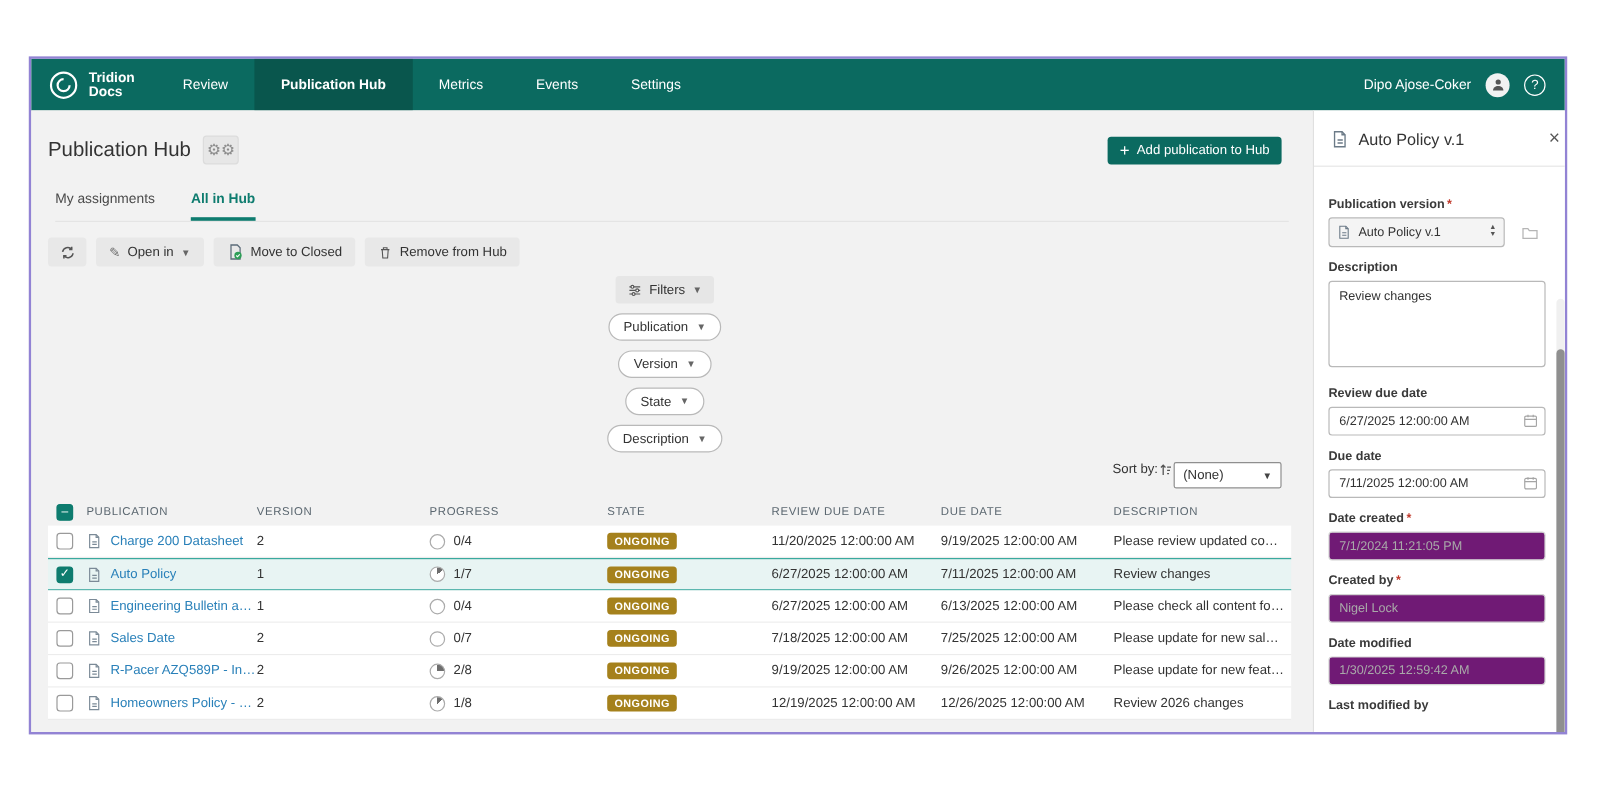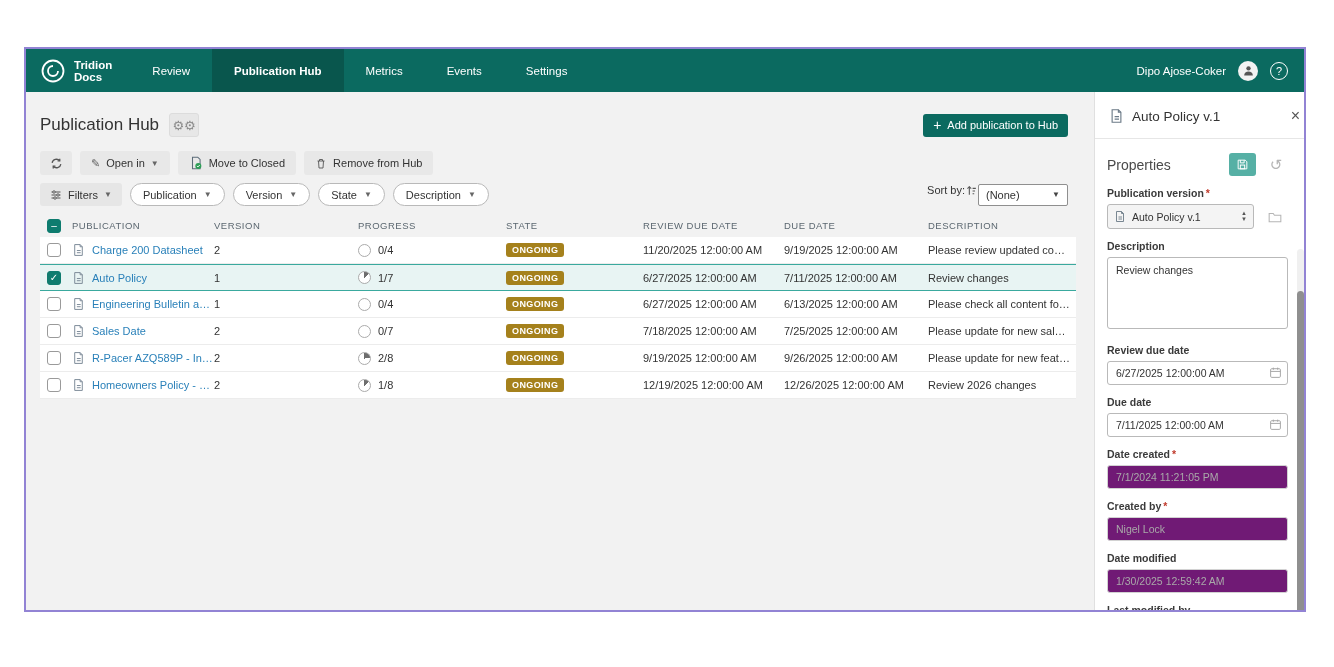--- a/index.html
+++ b/index.html
@@ -36,21 +36,21 @@
   .tab { font-size:11.5px; padding-bottom:9px; color:#4a4a4a; cursor:pointer; }
   .tab.active { color:#0e7c6f; font-weight:bold; border-bottom:3px solid #0e7c6f; }
 
   
   .toolbar { display:flex; gap:8px; margin:13px 0 0 8px; }
   .tbtn { height:24px; background:#e8e8e8; border:none; border-radius:3px; font-size:11px; color:#333; display:flex; align-items:center; gap:6px; padding:0 11px; cursor:pointer; font-family:inherit; }
   .tbtn.icon-only { width:32px; justify-content:center; padding:0; color:#555; }
   .caret { font-size:8px; color:#666; }
 
   
-  .filter-row { display:flex; align-items:center; gap:8px; margin:8px 0 0 8px; padding-right:12px; }
+  .filter-row { display:flex; align-items:center; gap:8px; margin:8px 0 0 8px; padding-right:12px;flex-direction:column; }
   .filters-btn { height:23px; background:#e6e6e6; border:none; border-radius:3px; font-size:11px; color:#333; display:flex; align-items:center; gap:6px; padding:0 10px; cursor:pointer; font-family:inherit; }
   .pill { height:23px; background:#fff; border:1px solid #b9b9b9; border-radius:12px; font-size:11px; color:#333; display:flex; align-items:center; gap:7px; padding:0 12px; cursor:pointer; font-family:inherit; }
   .sort-area { margin-left:auto; display:flex; align-items:flex-start; gap:0; }
   .sort-label { font-size:11px; color:#333; }
   .sort-select { width:90px; height:22px; background:#fff; border:1px solid #8f8f8f; border-radius:2px; display:flex; align-items:center; font-size:11px; color:#333; padding:0 7px; cursor:pointer; }
   .sort-select .caret { margin-left:auto; color:#444; }
 
   
   .table { margin:8px 0 0 8px; width:1036px; }
   .tgrid { display:grid; grid-template-columns:32px 142px 144px 148px 137px 141px 144px 1fr; align-items:center; }
@@ -138,20 +138,24 @@
       <span class="page-title">Publication Hub</span>
       <span class="title-gear">
         <span>⚙⚙</span>
       </span>
       <button class="add-btn">
         <span class="plus">+</span>
         <span>Add publication to Hub</span>
       </button>
     </div>
 
+    <div class="tabs">
+      <div class="tab">My assignments</div>
+      <div class="tab active">All in Hub</div>
+    </div>
 
     <div class="toolbar">
       <button class="tbtn icon-only">
         <svg width="13" height="13" viewBox="0 0 24 24" fill="none" stroke="currentColor" stroke-width="2.4">
           <path d="M4 11a8 8 0 0 1 14-4"></path>
             <path d="M18 3v4h-4"></path>
             <path d="M20 13a8 8 0 0 1-14 4"></path>
             <path d="M6 21v-4h4"></path>
         </svg>
       </button>
@@ -380,33 +384,20 @@
       <svg class="doc-icon" width="15" height="16" viewBox="0 0 24 24" fill="none" stroke="#6b7a87" stroke-width="1.8">
         <path d="M5 2h10l4 4v16H5z"></path>
           <path d="M15 2v4h4"></path>
           <path d="M9 13h7M9 17h7"></path>
       </svg>
       <span class="panel-title">Auto Policy v.1</span>
       <span class="panel-close">×</span>
     </div>
 
     <div class="panel-body">
-      <div class="props-row">
-        <span class="props-title">Properties</span>
-        <button class="save-btn">
-          <svg width="13" height="13" viewBox="0 0 24 24" fill="none" stroke="#fff" stroke-width="1.8">
-            <path d="M4 4h13l3 3v13H4z"></path>
-              <path d="M8 4v5h7V4"></path>
-              <rect x="8" y="13" width="8" height="7"></rect>
-          </svg>
-        </button>
-        <button class="undo-btn">
-          <span>↺</span>
-        </button>
-      </div>
 
       <div class="fld-label">
         <span>Publication version</span><span class="req">*</span>
       </div>
       <div class="combo">
         <div class="combo-box">
           <svg width="12" height="13" viewBox="0 0 24 24" fill="none" stroke="#6b7a87" stroke-width="1.8">
             <path d="M5 2h10l4 4v16H5z"></path>
               <path d="M15 2v4h4"></path>
               <path d="M9 13h7M9 17h7"></path>

